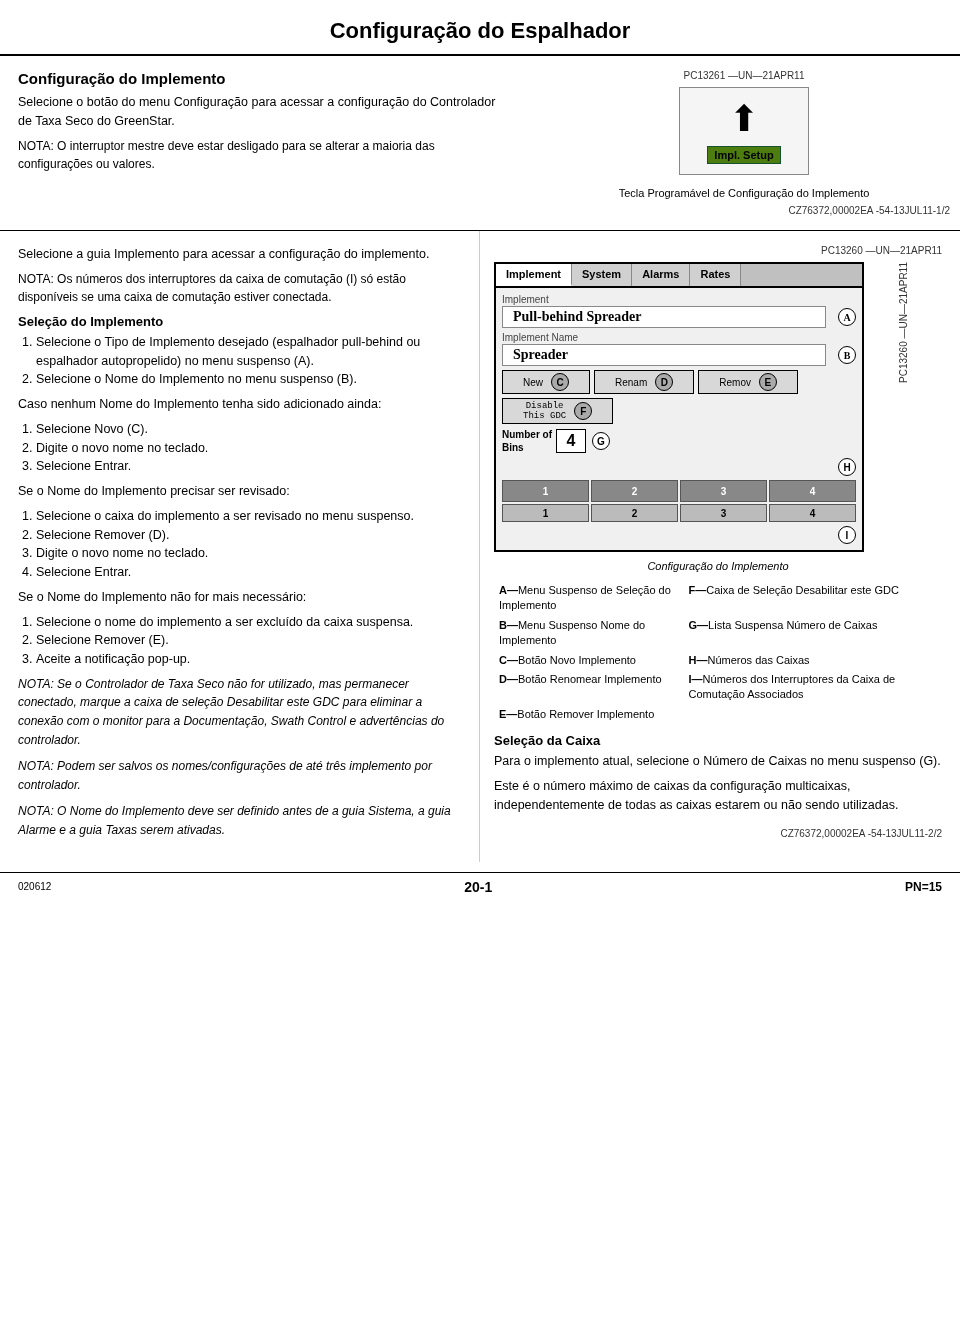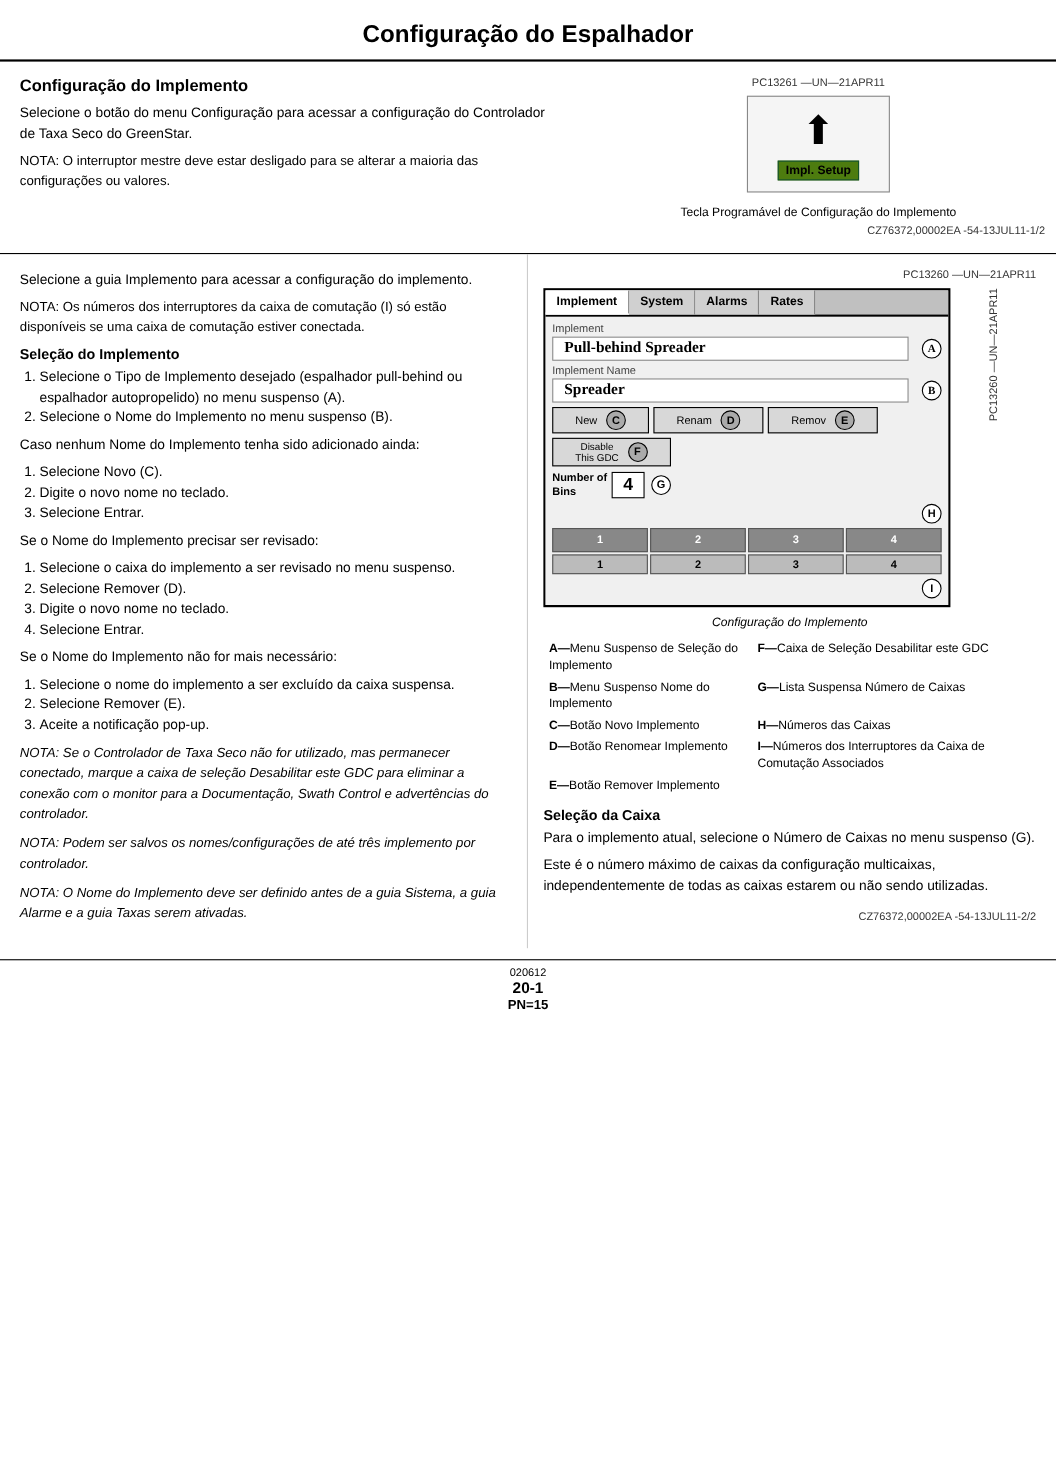--- a/index.html
+++ b/index.html
@@ -301,21 +301,21 @@
 
     
     .selecao-section {
       margin-top: 2px;
     }
 
     
     .page-footer {
       border-top: 1px solid #000;
       display: flex;
-      flex-direction: column;
+      flex-direction: row;
       justify-content: space-between;
       align-items: center;
       padding: 6px 18px;
       margin-top: 10px;
     }
     .footer-page-num {
       font-size: 14px;
       font-weight: bold;
     }
     .footer-pn {
@@ -434,21 +434,21 @@
             </div>
             <div class="ui-btn">
               <span>Renam</span>
               <div class="ui-letter-badge" style="background:#aaa;">D</div>
             </div>
             <div class="ui-btn">
               <span>Remov</span>
               <div class="ui-letter-badge" style="background:#aaa;">E</div>
             </div>
             <div class="ui-btn" style="font-size:9px; white-space:pre-line; text-align:center;">
-              <span style="white-space:pre-line;">Disable
+              <span style="white-space:pre-line;font-family:Liberation Mono, monospace;">Disable
 This GDC</span>
               <div class="ui-letter-badge" style="background:#aaa;">F</div>
             </div>
           </div>
 
           <div class="ui-bins-row">
             <div class="ui-bins-label">Number of<br>Bins</div>
             <div class="ui-bins-value">4</div>
             <div class="ui-letter-badge" style="margin-left:6px;">G</div>
           </div>

